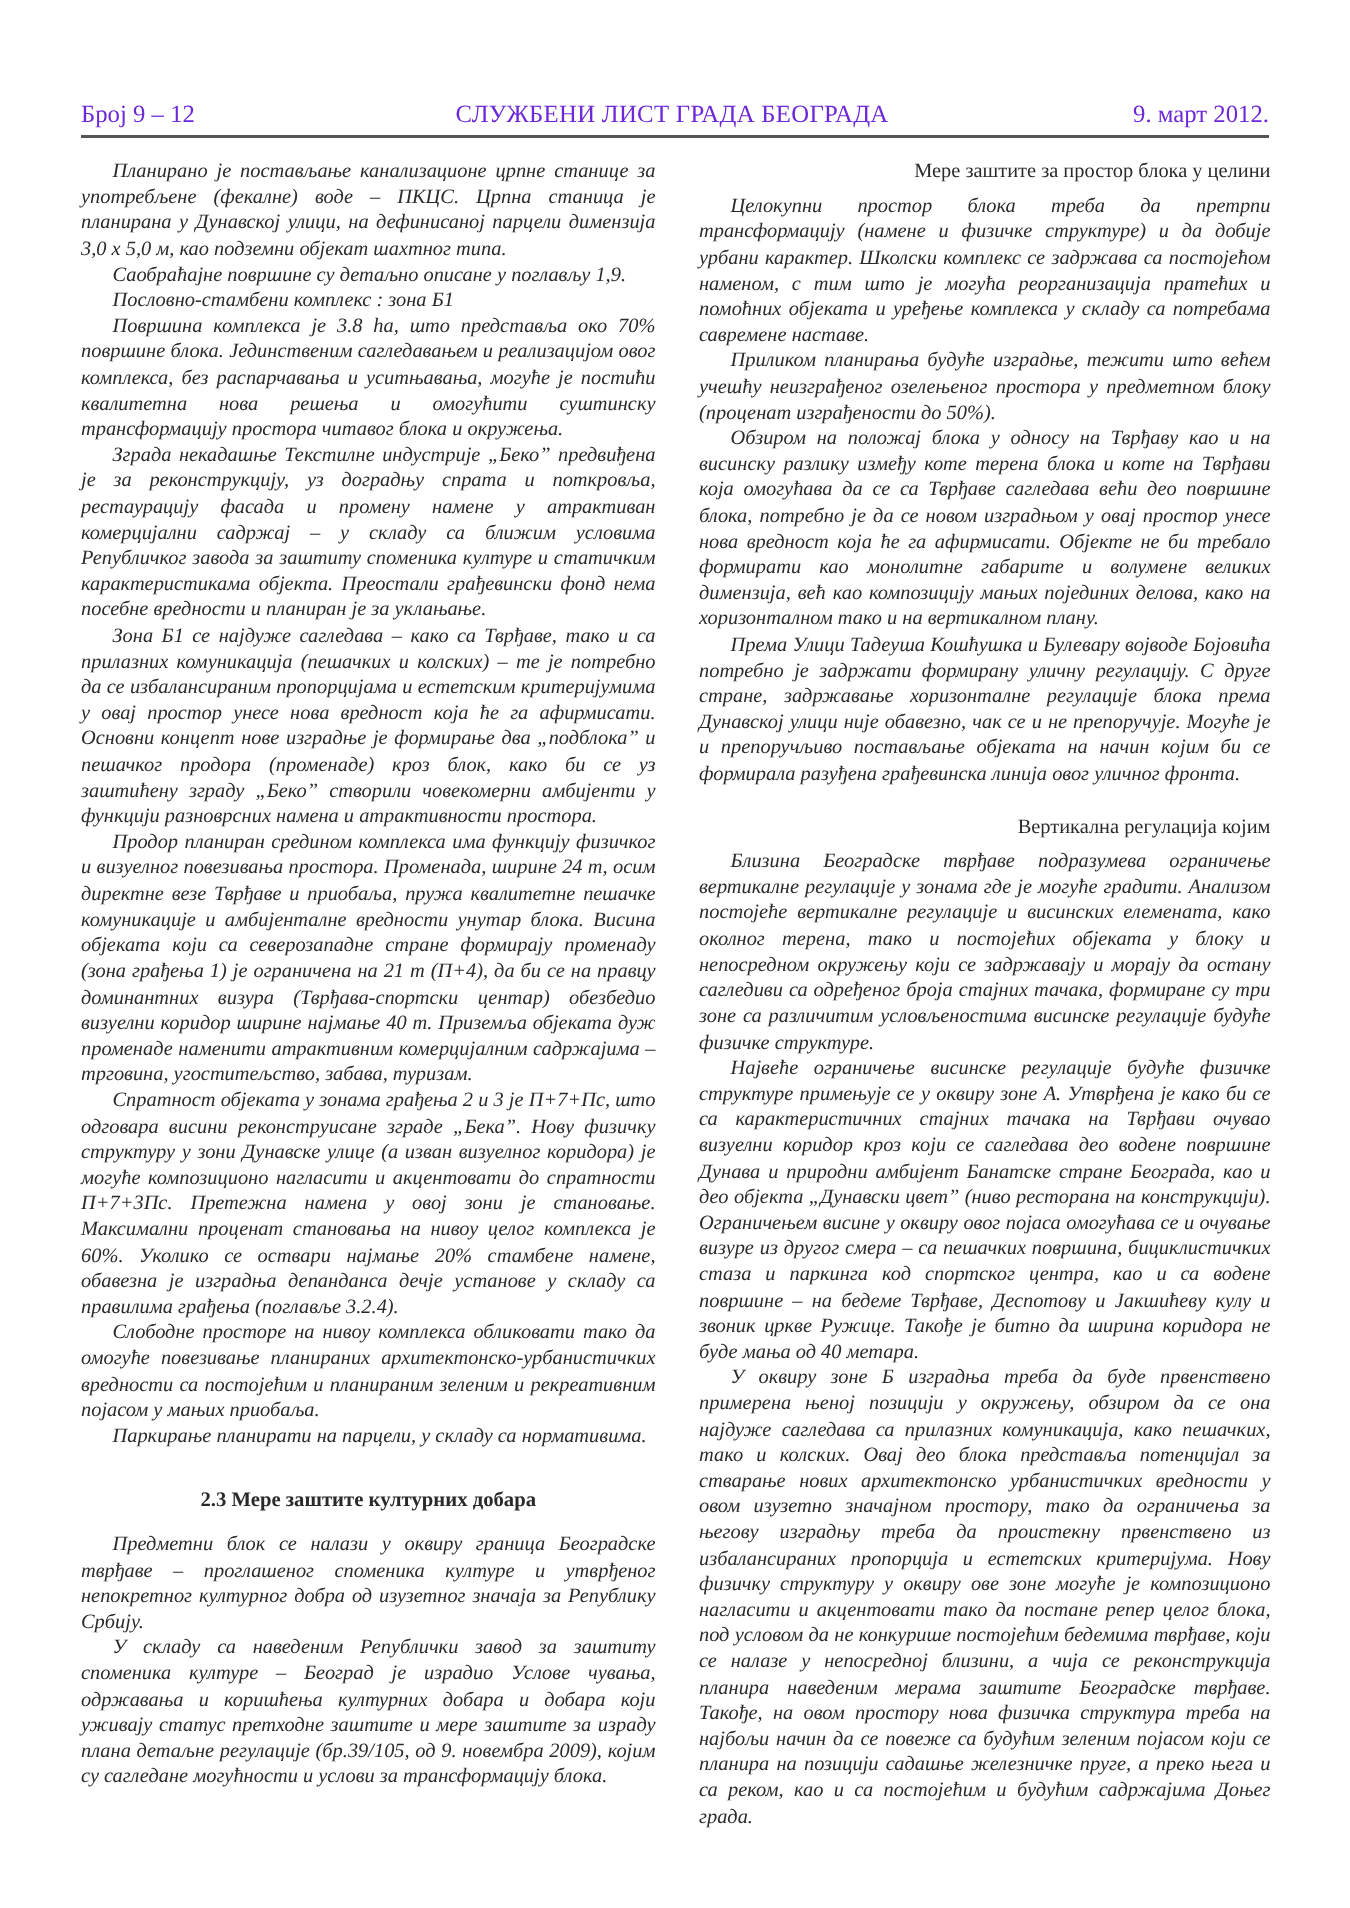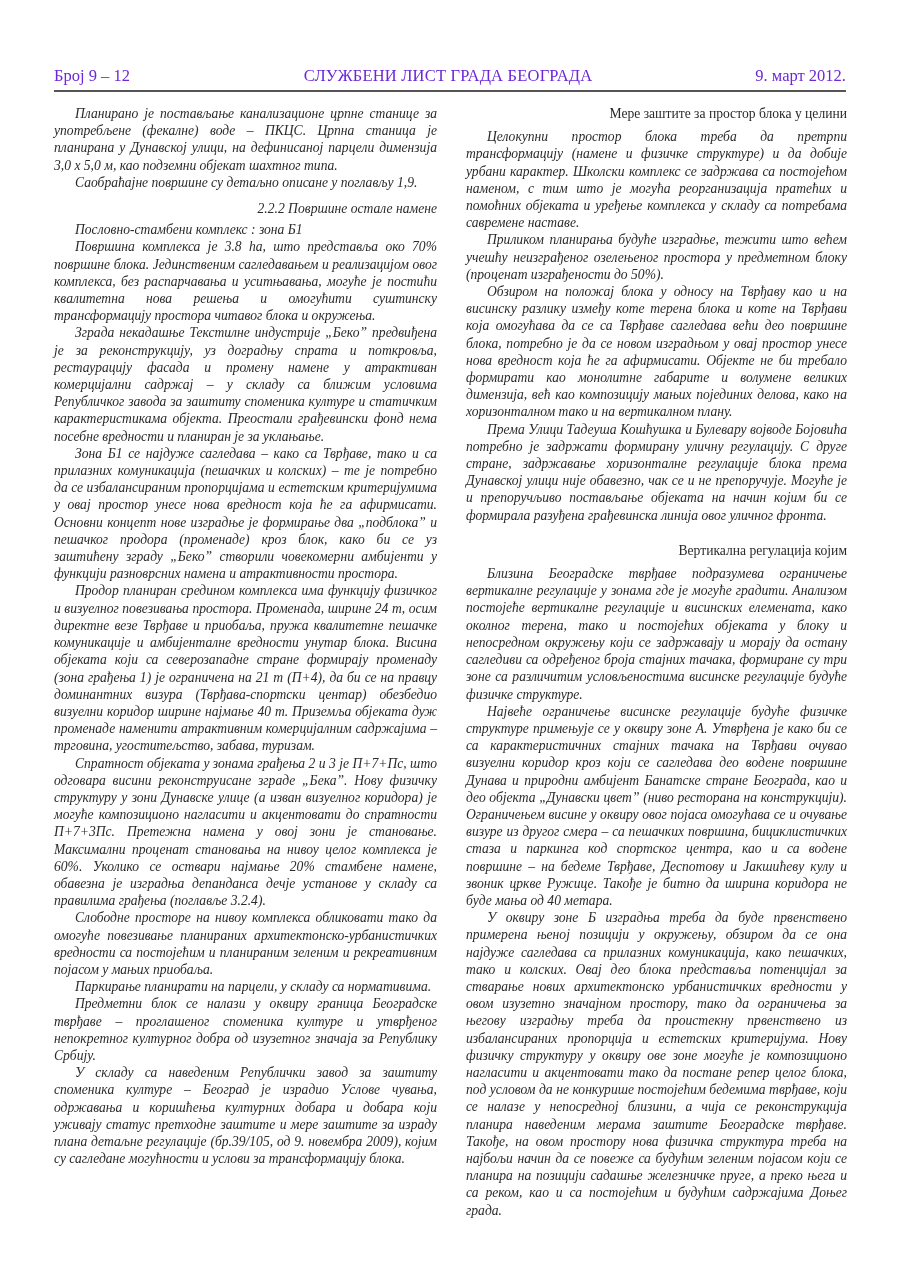--- a/index.html
+++ b/index.html
@@ -31,29 +31,29 @@
 <div class="header">
   <span>Број 9 – 12</span>
   <span class="center">СЛУЖБЕНИ ЛИСТ ГРАДА БЕОГРАДА</span>
   <span>9. март 2012.</span>
 </div>
 <div class="rule"></div>
 
 <div class="col left">
   <p>Планирано је постављање канализационе црпне станице за употребљене (фекалне) воде – ПКЦС. Црпна станица је планирана у Дунавској улици, на дефинисаној парцели димензија 3,0 х 5,0 м, као подземни објекат шахтног типа.</p>
   <p>Саобраћајне површине су детаљно описане у поглављу 1,9.</p>
-  <h3 class="italic">2.2.2 Површине остале намене</h3>
   <p>Пословно-стамбени комплекс : зона Б1</p>
   <p>Површина комплекса је 3.8 ha, што представља око 70% површине блока. Јединственим сагледавањем и реализацијом овог комплекса, без распарчавања и уситњавања, могуће је постићи квалитетна нова решења и омогућити суштинску трансформацију простора читавог блока и окружења.</p>
   <p>Зграда некадашње Текстилне индустрије „Беко” предвиђена је за реконструкцију, уз доградњу спрата и поткровља, рестаурацију фасада и промену намене у атрактиван комерцијални садржај – у складу са ближим условима Републичког завода за заштиту споменика културе и статичким карактеристикама објекта. Преостали грађевински фонд нема посебне вредности и планиран је за уклањање.</p>
   <p>Зона Б1 се најдуже сагледава – како са Тврђаве, тако и са прилазних комуникација (пешачких и колских) – те је потребно да се избалансираним пропорцијама и естетским критеријумима у овај простор унесе нова вредност која ће га афирмисати. Основни концепт нове изградње је формирање два „подблока” и пешачког продора (променаде) кроз блок, како би се уз заштићену зграду „Беко” створили човекомерни амбијенти у функцији разноврсних намена и атрактивности простора.</p>
   <p>Продор планиран средином комплекса има функцију физичког и визуелног повезивања простора. Променада, ширине 24 m, осим директне везе Тврђаве и приобаља, пружа квалитетне пешачке комуникације и амбијенталне вредности унутар блока. Висина објеката који са северозападне стране формирају променаду (зона грађења 1) је ограничена на 21 m (П+4), да би се на правцу доминантних визура (Тврђава-спортски центар) обезбедио визуелни коридор ширине најмање 40 m. Приземља објеката дуж променаде наменити атрактивним комерцијалним садржајима – трговина, угоститељство, забава, туризам.</p>
   <p>Спратност објеката у зонама грађења 2 и 3 је П+7+Пс, што одговара висини реконструисане зграде „Бека”. Нову физичку структуру у зони Дунавске улице (а изван визуелног коридора) је могуће композиционо нагласити и акцентовати до спратности П+7+3Пс. Претежна намена у овој зони је становање. Максимални проценат становања на нивоу целог комплекса је 60%. Уколико се оствари најмање 20% стамбене намене, обавезна је изградња депанданса дечје установе у складу са правилима грађења (поглавље 3.2.4).</p>
   <p>Слободне просторе на нивоу комплекса обликовати тако да омогуће повезивање планираних архитектонско-урбанистичких вредности са постојећим и планираним зеленим и рекреативним појасом у мањих приобаља.</p>
   <p>Паркирање планирати на парцели, у складу са нормативима.</p>
+  <h2>2.3 Мере заштите културних добара</h2>
   <p>Предметни блок се налази у оквиру граница Београдске тврђаве – проглашеног споменика културе и утврђеног непокретног културног добра од изузетног значаја за Републику Србију.</p>
   <p>У складу са наведеним Републички завод за заштиту споменика културе – Београд је израдио Услове чувања, одржавања и коришћења културних добара и добара који уживају статус претходне заштите и мере заштите за израду плана детаљне регулације (бр.39/105, од 9. новембра 2009), којим су сагледане могућности и услови за трансформацију блока.</p>
 </div>
 
 <div class="col right">
   <h3 class="plain">Мере заштите за простор блока у целини</h3>
   <p>Целокупни простор блока треба да претрпи трансформацију (намене и физичке структуре) и да добије урбани карактер. Школски комплекс се задржава са постојећом наменом, с тим што је могућа реорганизација пратећих и помоћних објеката и уређење комплекса у складу са потребама савремене наставе.</p>
   <p>Приликом планирања будуће изградње, тежити што већем учешћу неизграђеног озелењеног простора у предметном блоку (проценат изграђености до 50%).</p>
   <p>Обзиром на положај блока у односу на Тврђаву као и на висинску разлику између коте терена блока и коте на Тврђави која омогућава да се са Тврђаве сагледава већи део површине блока, потребно је да се новом изградњом у овај простор унесе нова вредност која ће га афирмисати. Објекте не би требало формирати као монолитне габарите и волумене великих димензија, већ као композицију мањих појединих делова, како на хоризонталном тако и на вертикалном плану.</p>
   <p>Према Улици Тадеуша Кошћушка и Булевару војводе Бојовића потребно је задржати формирану уличну регулацију. С друге стране, задржавање хоризонталне регулације блока према Дунавској улици није обавезно, чак се и не препоручује. Могуће је и препоручљиво постављање објеката на начин којим би се формирала разуђена грађевинска линија овог уличног фронта.</p>

